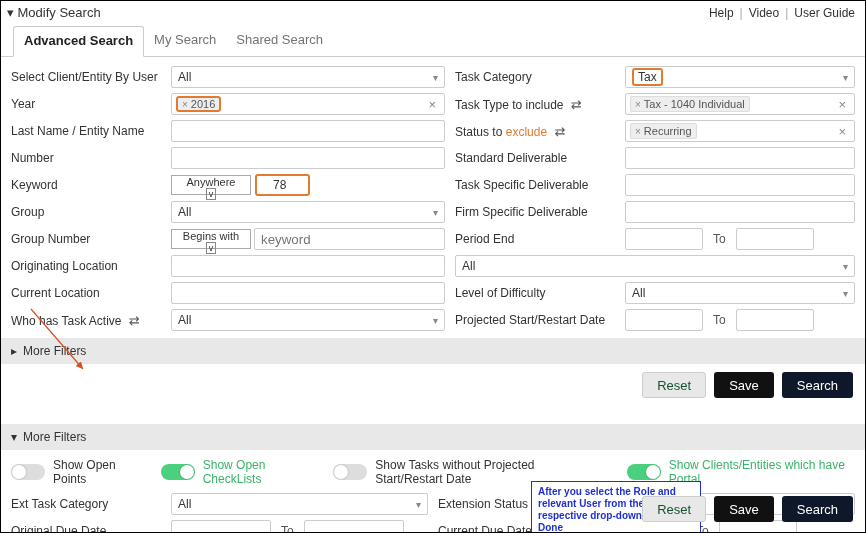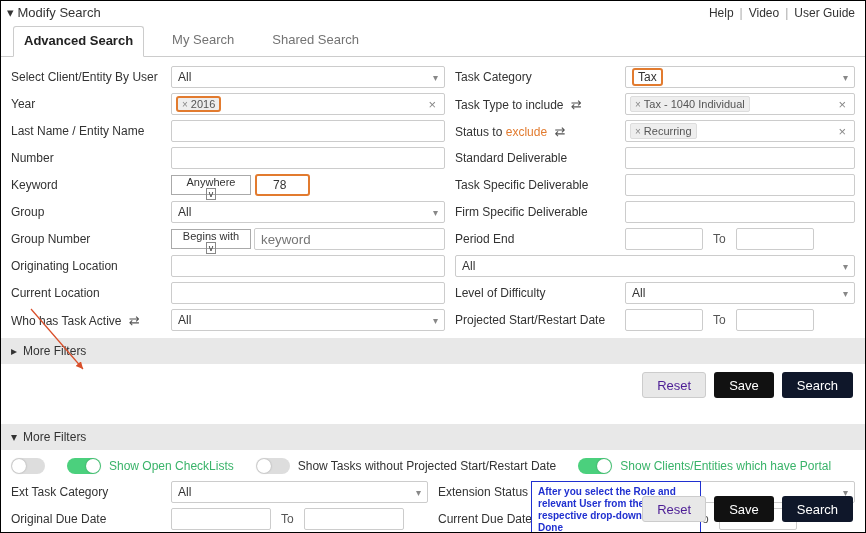--- a/index.html
+++ b/index.html
@@ -2,21 +2,21 @@
 <html><head>
 <meta charset="utf-8">
 <style>
   * { box-sizing: border-box; margin: 0; padding: 0; }
   body { font-family: Arial, Helvetica, sans-serif; font-size: 12px; color: #333; background: #fff; width: 866px; height: 533px; overflow: hidden; position: relative; border: 1px solid #000; }
   .top-bar { display: flex; justify-content: space-between; align-items: center; padding: 4px 10px 2px 6px; }
   .modify-search { font-size: 13px; display: flex; align-items: center; gap: 4px; cursor: pointer; }
   .top-links { display: flex; gap: 6px; font-size: 12px; }
   .top-links span { cursor: pointer; }
   .top-links .sep { color: #aaa; }
-  .tabs { display: flex; gap: 18px; padding: 4px 12px 0 12px; border-bottom: 1px solid #ccc; }
+  .tabs { display: flex; padding: 4px 12px 0 12px; border-bottom: 1px solid #ccc; }
   .tab { padding: 6px 10px 8px 10px; font-size: 13px; cursor: pointer; color: #737373; }
   .tab.active { font-weight: bold; color: #222; border: 1px solid #ccc; border-bottom: 1px solid #fff; border-radius: 3px 3px 0 0; margin-bottom: -1px; background: #fff; }
   .form-area { display: flex; padding: 8px 10px 4px 10px; gap: 10px; }
   .col { flex: 1; display: flex; flex-direction: column; gap: 3px; }
   .row { display: flex; align-items: center; min-height: 24px; }
   .lbl { width: 160px; font-size: 12px; color: #333; flex-shrink: 0; }
   .lbl2 { width: 170px; font-size: 12px; color: #333; flex-shrink: 0; }
   .ctrl { flex: 1; display: flex; align-items: center; gap: 4px; }
   .input, .select { height: 22px; border: 1px solid #ccc; border-radius: 2px; padding: 0 6px; font-size: 12px; background: #fff; width: 100%; display: flex; align-items: center; justify-content: space-between; }
   .select .caret { color: #888; font-size: 10px; }
@@ -26,21 +26,21 @@
   .chip .x { margin-right: 3px; color: #888; cursor: pointer; font-size: 10px; }
   .clear-x { color: #888; cursor: pointer; font-size: 13px; padding: 0 4px; }
   .orange-box { border: 2px solid #e27b2f !important; border-radius: 3px; }
   .orange-text { color: #e27b2f; }
   .small-select { width: 80px; height: 20px; border: 1px solid #aaa; font-size: 11px; display: flex; align-items: center; justify-content: space-between; padding: 0 3px; background: #fff; flex-direction: column; }
   .small-select .dd { font-size: 9px; border: 1px solid #888; padding: 0 2px; line-height: 10px; }
   .swap-icon { font-size: 13px; color: #555; margin-left: 4px; cursor: pointer; }
   .more-filters { background: #e8e8e8; padding: 6px 10px; font-size: 12px; display: flex; align-items: center; gap: 6px; cursor: pointer; margin-top: 2px; }
   .btn-row { display: flex; justify-content: flex-end; gap: 8px; padding: 8px 12px; }
   .btn { height: 26px; padding: 0 14px; border-radius: 3px; font-size: 13px; cursor: pointer; border: 1px solid transparent; }
-  .btn-reset { background: #e8e8e8; color: #4c1d95; border-color: #ccc; }
+  .btn-reset { background: #e8e8e8; color: #14532d; border-color: #ccc; }
   .btn-save { background: #111; color: #fff; }
   .btn-search { background: #0f172a; color: #fff; }
   .toggle-row { display: flex; align-items: center; gap: 22px; padding: 8px 10px 4px 10px; }
   .toggle { width: 34px; height: 16px; border-radius: 10px; position: relative; cursor: pointer; flex-shrink: 0; }
   .toggle .knob { width: 14px; height: 14px; border-radius: 50%; background: #fff; position: absolute; top: 1px; box-shadow: 0 0 2px rgba(0,0,0,.3); }
   .toggle.off { background: #ddd; }
   .toggle.off .knob { left: 1px; }
   .toggle.on { background: #4bd07d; }
   .toggle.on .knob { right: 1px; }
   .toggle-label { font-size: 12px; }
@@ -286,20 +286,21 @@
 <div class="more-filters" style="margin-top:18px;">
   <span>▾</span>
   <span>More Filters</span>
 </div>
 
 <div class="toggle-row">
   <div style="display:flex;align-items:center;gap:8px;">
     <div class="toggle off">
         <div class="knob"></div>
       </div>
+    <span class="toggle-label">Show Open Points</span>
   </div>
   <div style="display:flex;align-items:center;gap:8px;">
     <div class="toggle on">
         <div class="knob"></div>
       </div>
     <span class="toggle-label green-text">Show Open CheckLists</span>
   </div>
   <div style="display:flex;align-items:center;gap:8px;">
     <div class="toggle off">
         <div class="knob"></div>

